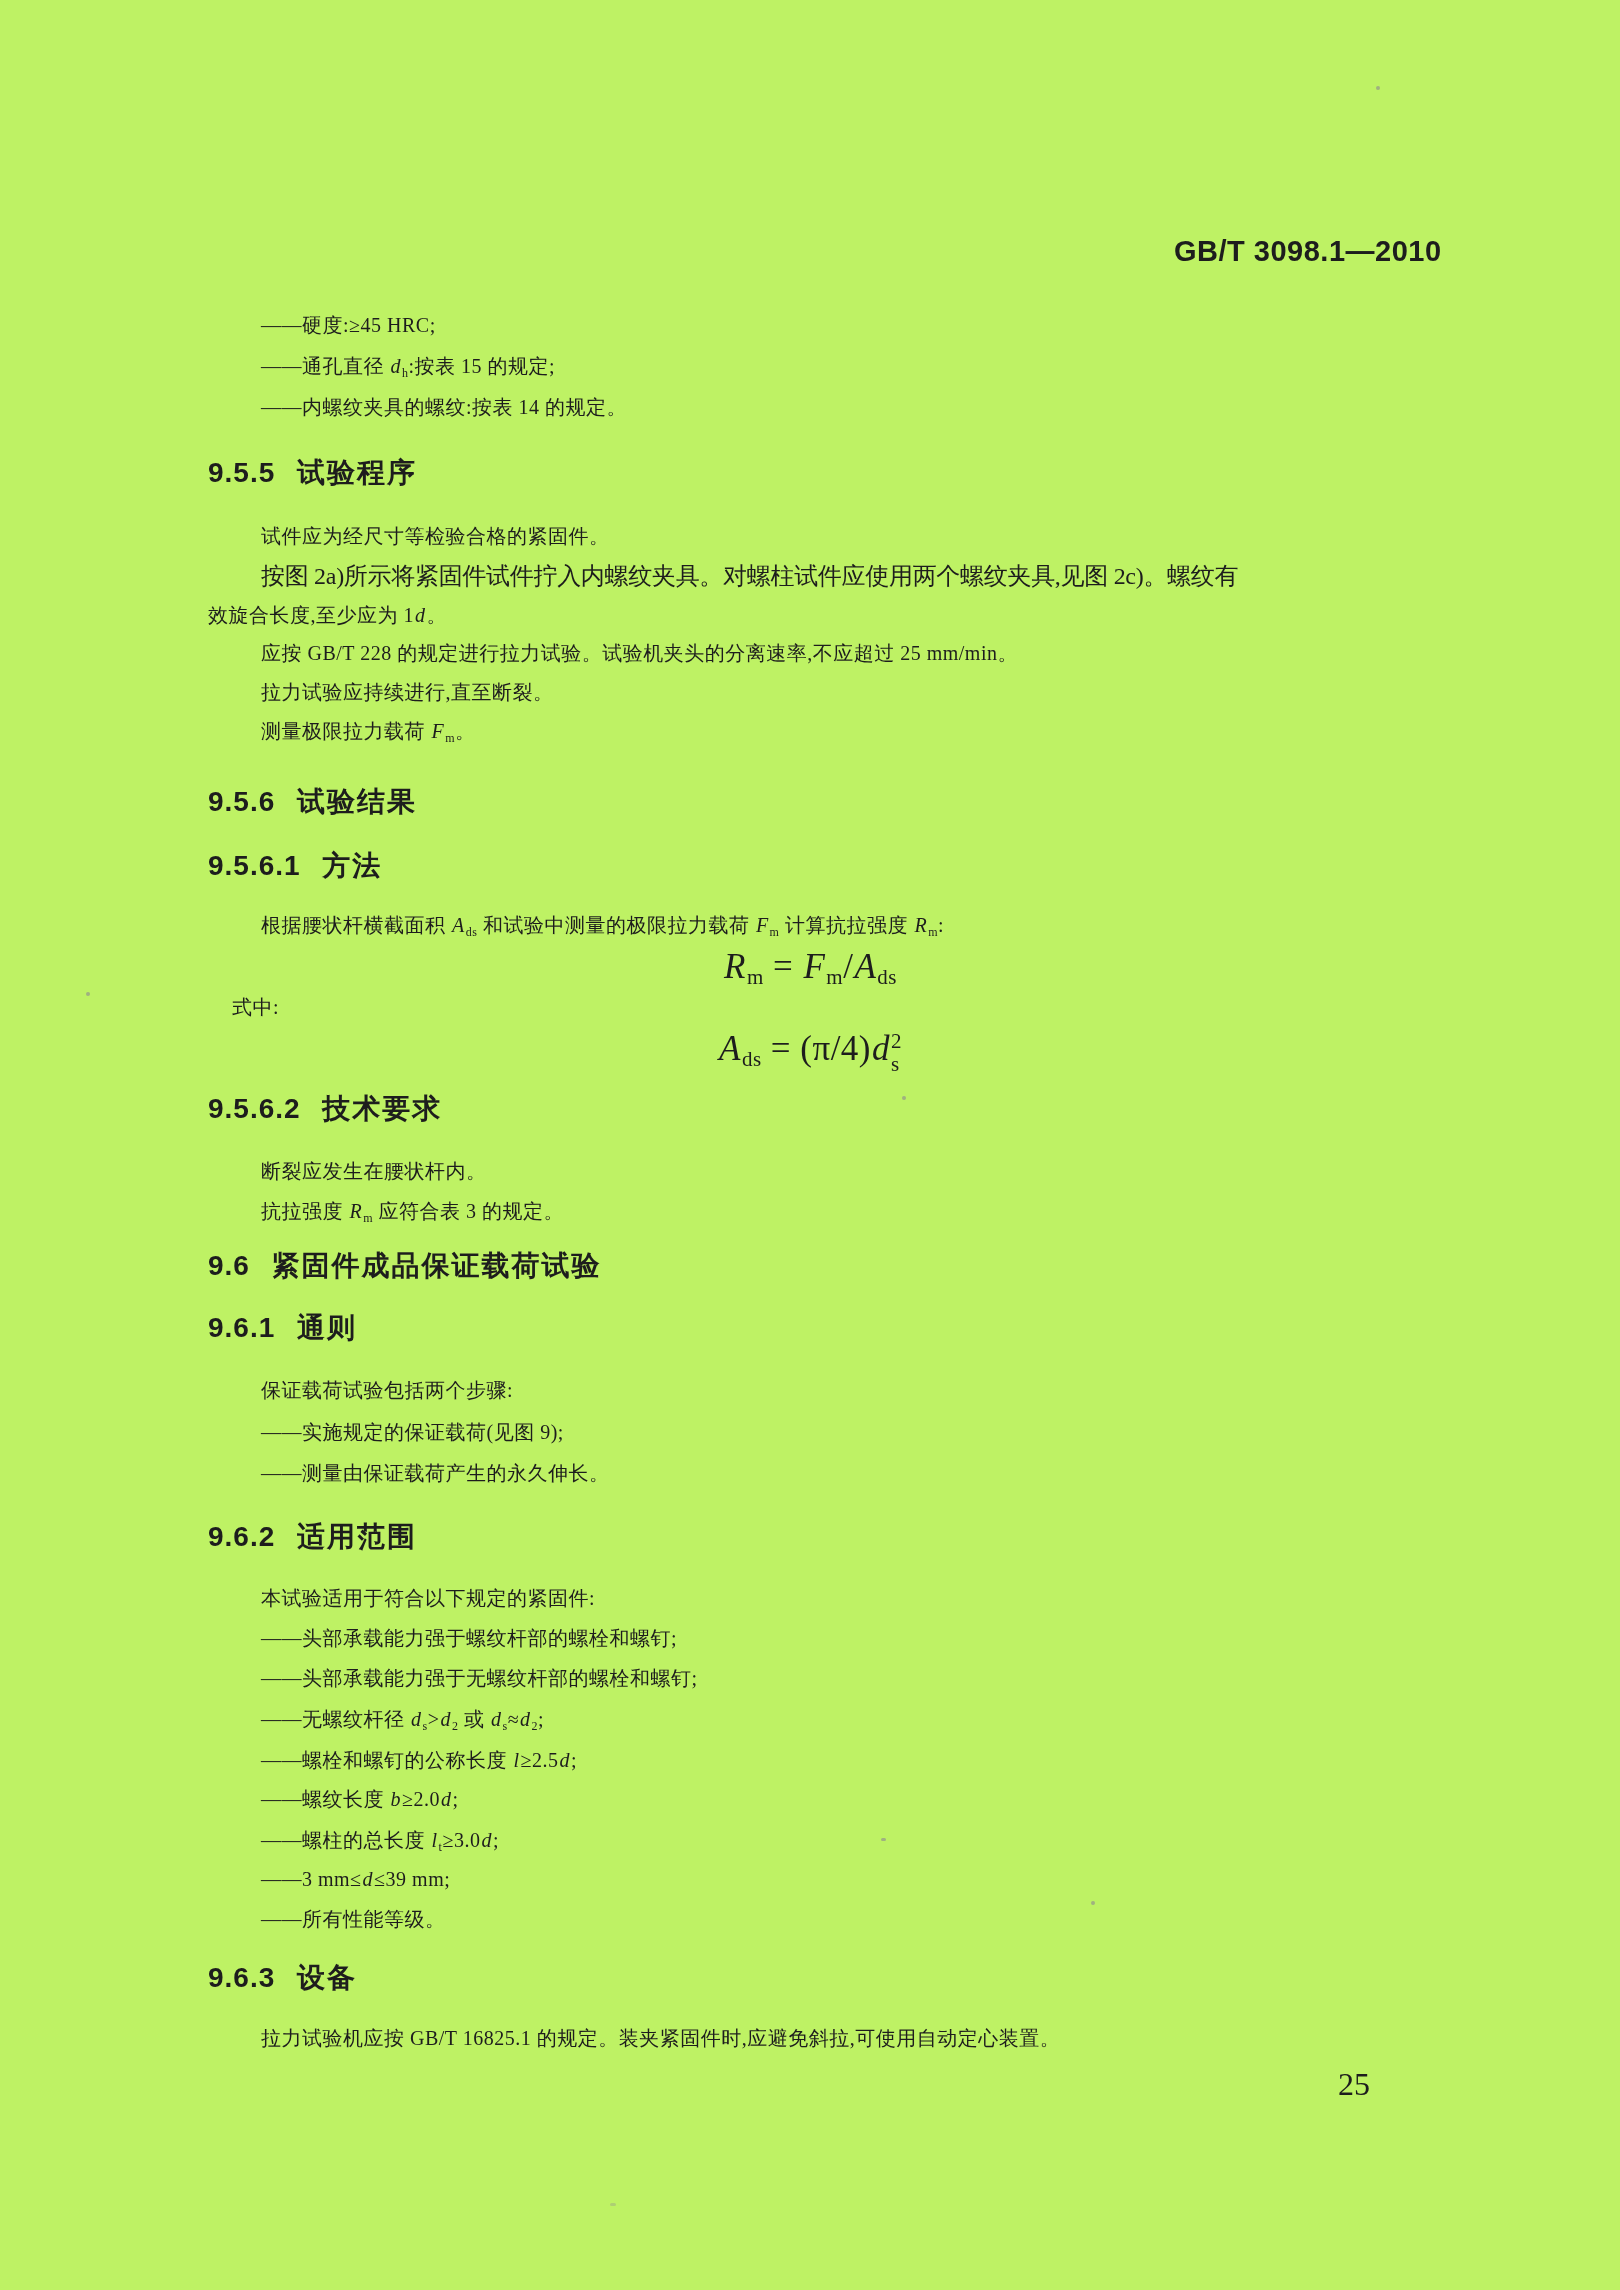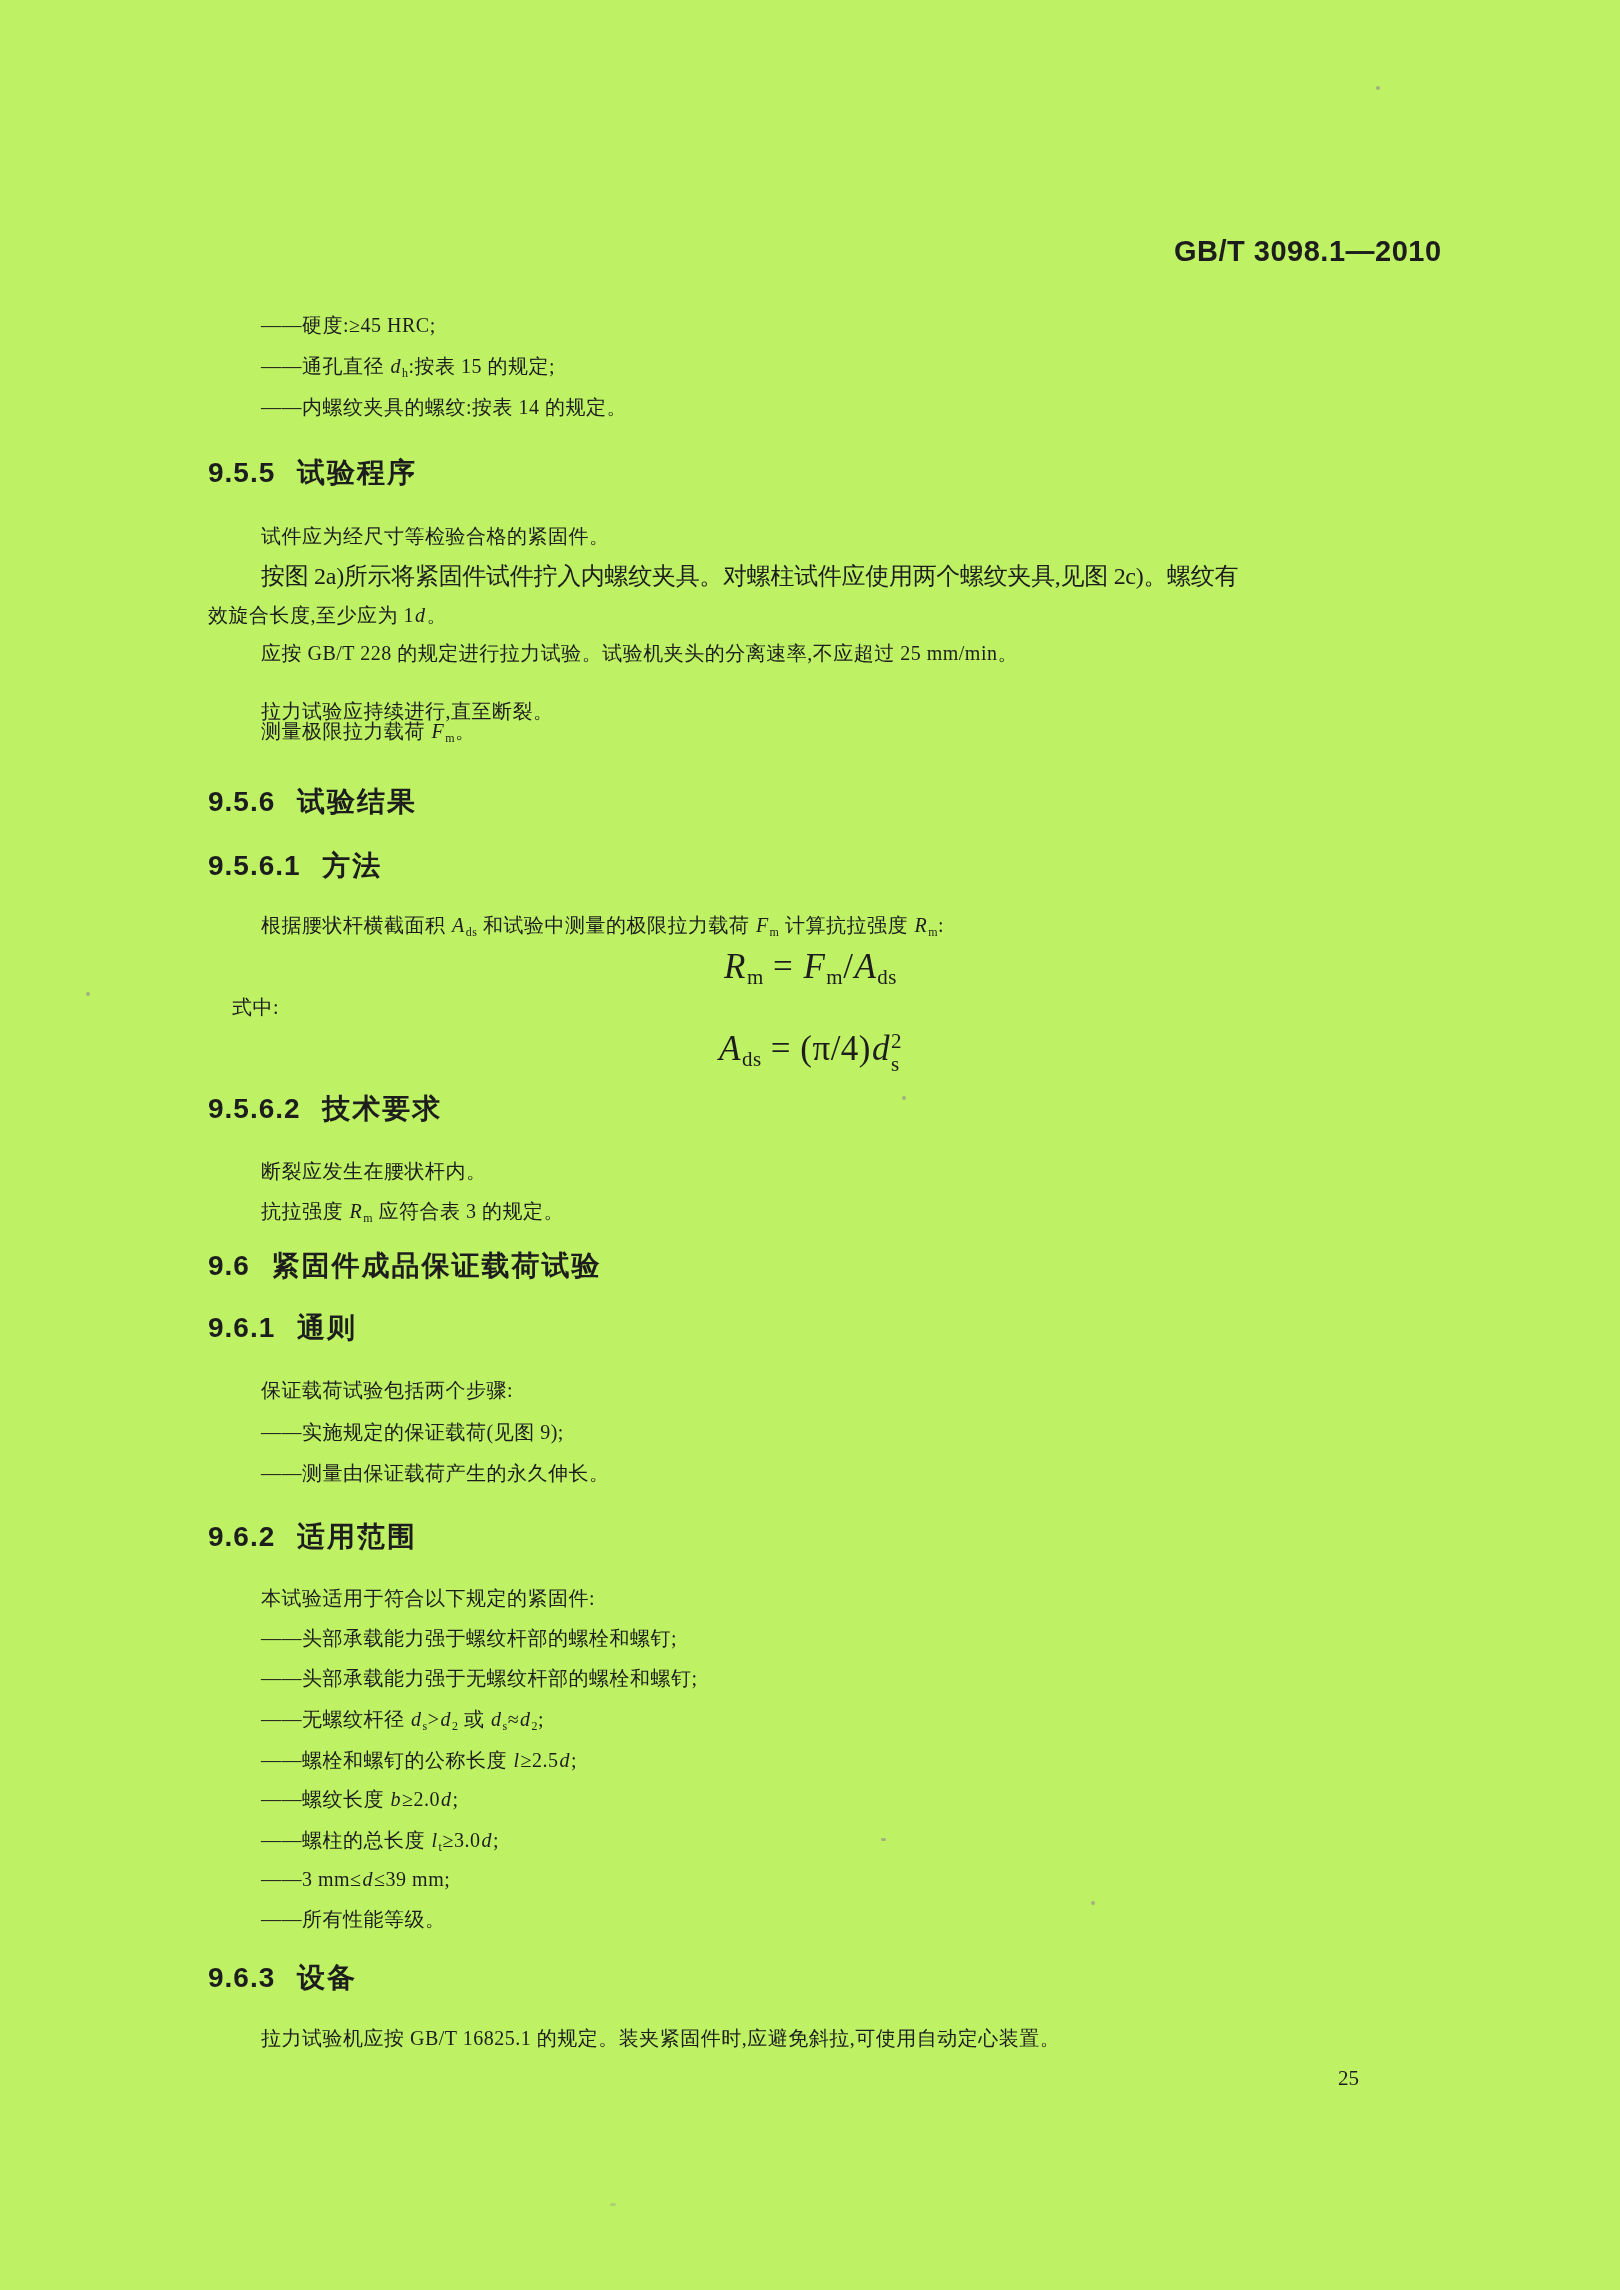--- a/index.html
+++ b/index.html
@@ -36,21 +36,21 @@
   }
   .formula{
     position:absolute;
     left:208px;width:1204px;
     text-align:center;
     font-size:35px;
     letter-spacing:0.5px;
   }
   .page-number{
     position:absolute;
-    font-size:21px;
+    font-size:32px;
   }
   i.var{
     font-family:"Liberation Serif","DejaVu Serif",serif;
     font-style:italic;
     padding:0 1px;
   }
   sub{font-size:0.60em;vertical-align:-0.3em;line-height:0;}
   .ssk{
     display:inline-block;
     vertical-align:-0.5em;
@@ -78,21 +78,21 @@
   <div class="line" style="left:261px;top:350px;"><span>——通孔直径 </span><i class="var">d</i><sub>h</sub><span>:按表 15 的规定;</span></div>
   <div class="line" style="left:261px;top:391px;"><span>——内螺纹夹具的螺纹:按表 14 的规定。</span></div>
 
   <div class="line heading" style="left:208px;top:456px;">
     <span>9.5.5</span><span class="h-title">试验程序</span>
   </div>
   <div class="line" style="left:261px;top:520px;"><span>试件应为经尺寸等检验合格的紧固件。</span></div>
   <div class="line tight" style="left:261px;top:560px;"><span>按图 2a)所示将紧固件试件拧入内螺纹夹具。对螺柱试件应使用两个螺纹夹具,见图 2c)。螺纹有</span></div>
   <div class="line" style="left:208px;top:599px;"><span>效旋合长度,至少应为 1</span><i class="var">d</i><span>。</span></div>
   <div class="line" style="left:261px;top:637px;"><span>应按 GB/T 228 的规定进行拉力试验。试验机夹头的分离速率,不应超过 25 mm/min。</span></div>
-  <div class="line" style="left:261px;top:695px;"><span>拉力试验应持续进行,直至断裂。</span></div>
+  <div class="line" style="left:261px;top:676px;"><span>拉力试验应持续进行,直至断裂。</span></div>
   <div class="line" style="left:261px;top:715px;"><span>测量极限拉力载荷 </span><i class="var">F</i><sub>m</sub><span>。</span></div>
 
   <div class="line heading" style="left:208px;top:785px;">
     <span>9.5.6</span><span class="h-title">试验结果</span>
   </div>
 
   <div class="line heading" style="left:208px;top:849px;">
     <span>9.5.6.1</span><span class="h-title">方法</span>
   </div>
   <div class="line" style="left:261px;top:909px;"><span>根据腰状杆横截面积 </span><i class="var">A</i><sub>ds</sub><span> 和试验中测量的极限拉力载荷 </span><i class="var">F</i><sub>m</sub><span> 计算抗拉强度 </span><i class="var">R</i><sub>m</sub><span>:</span></div>

